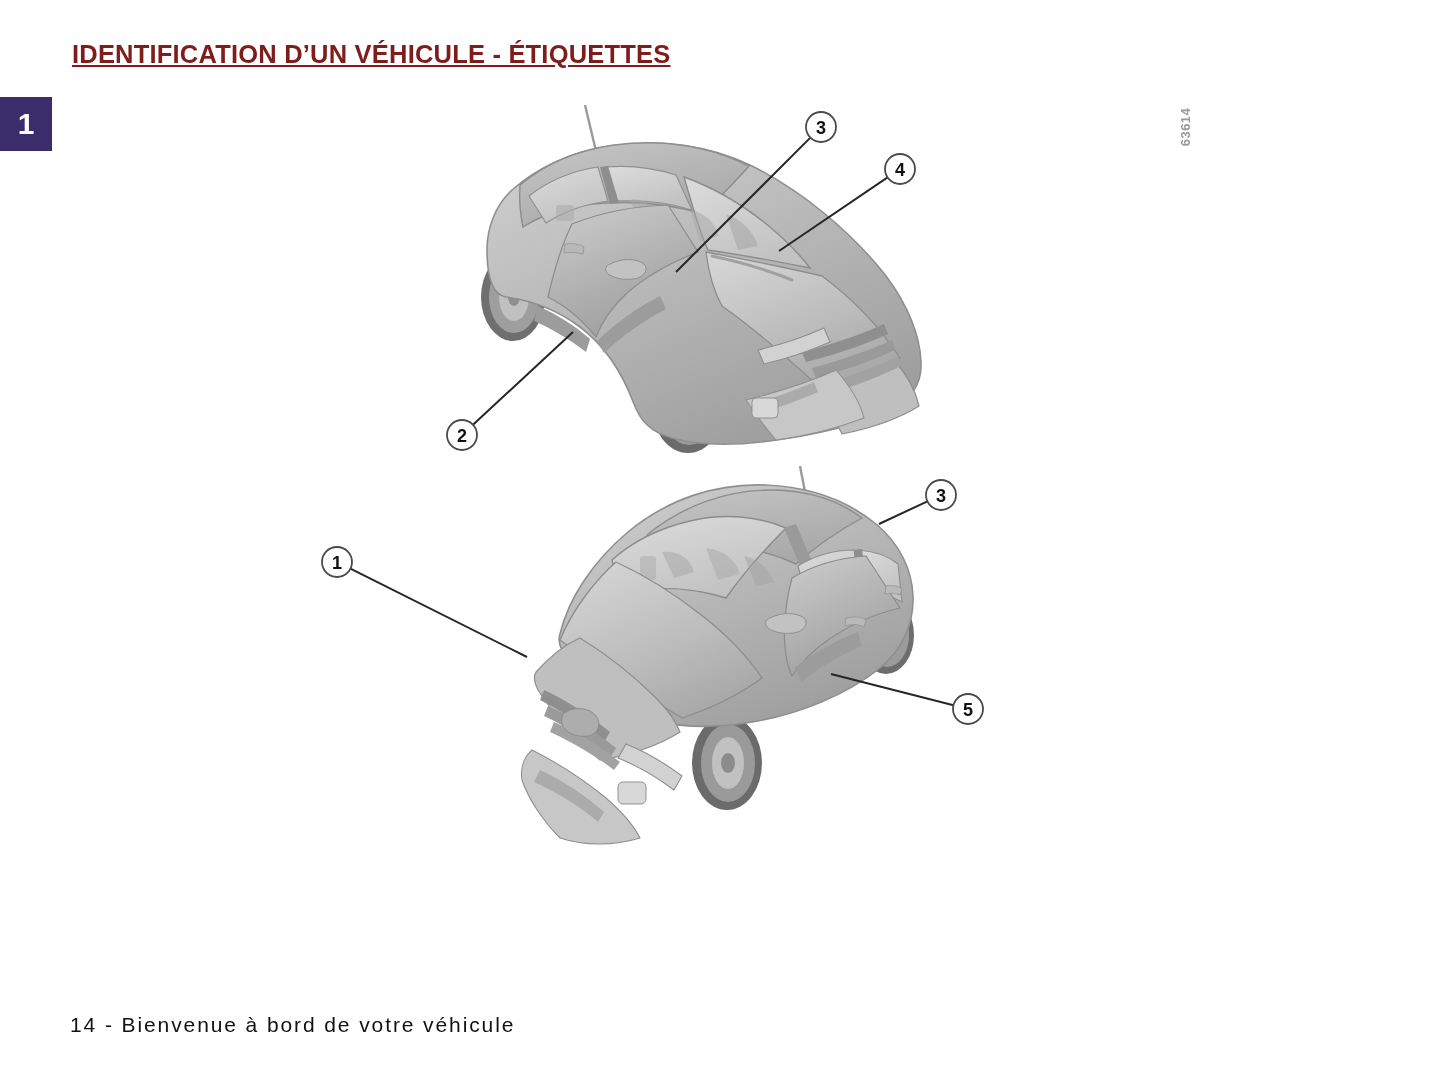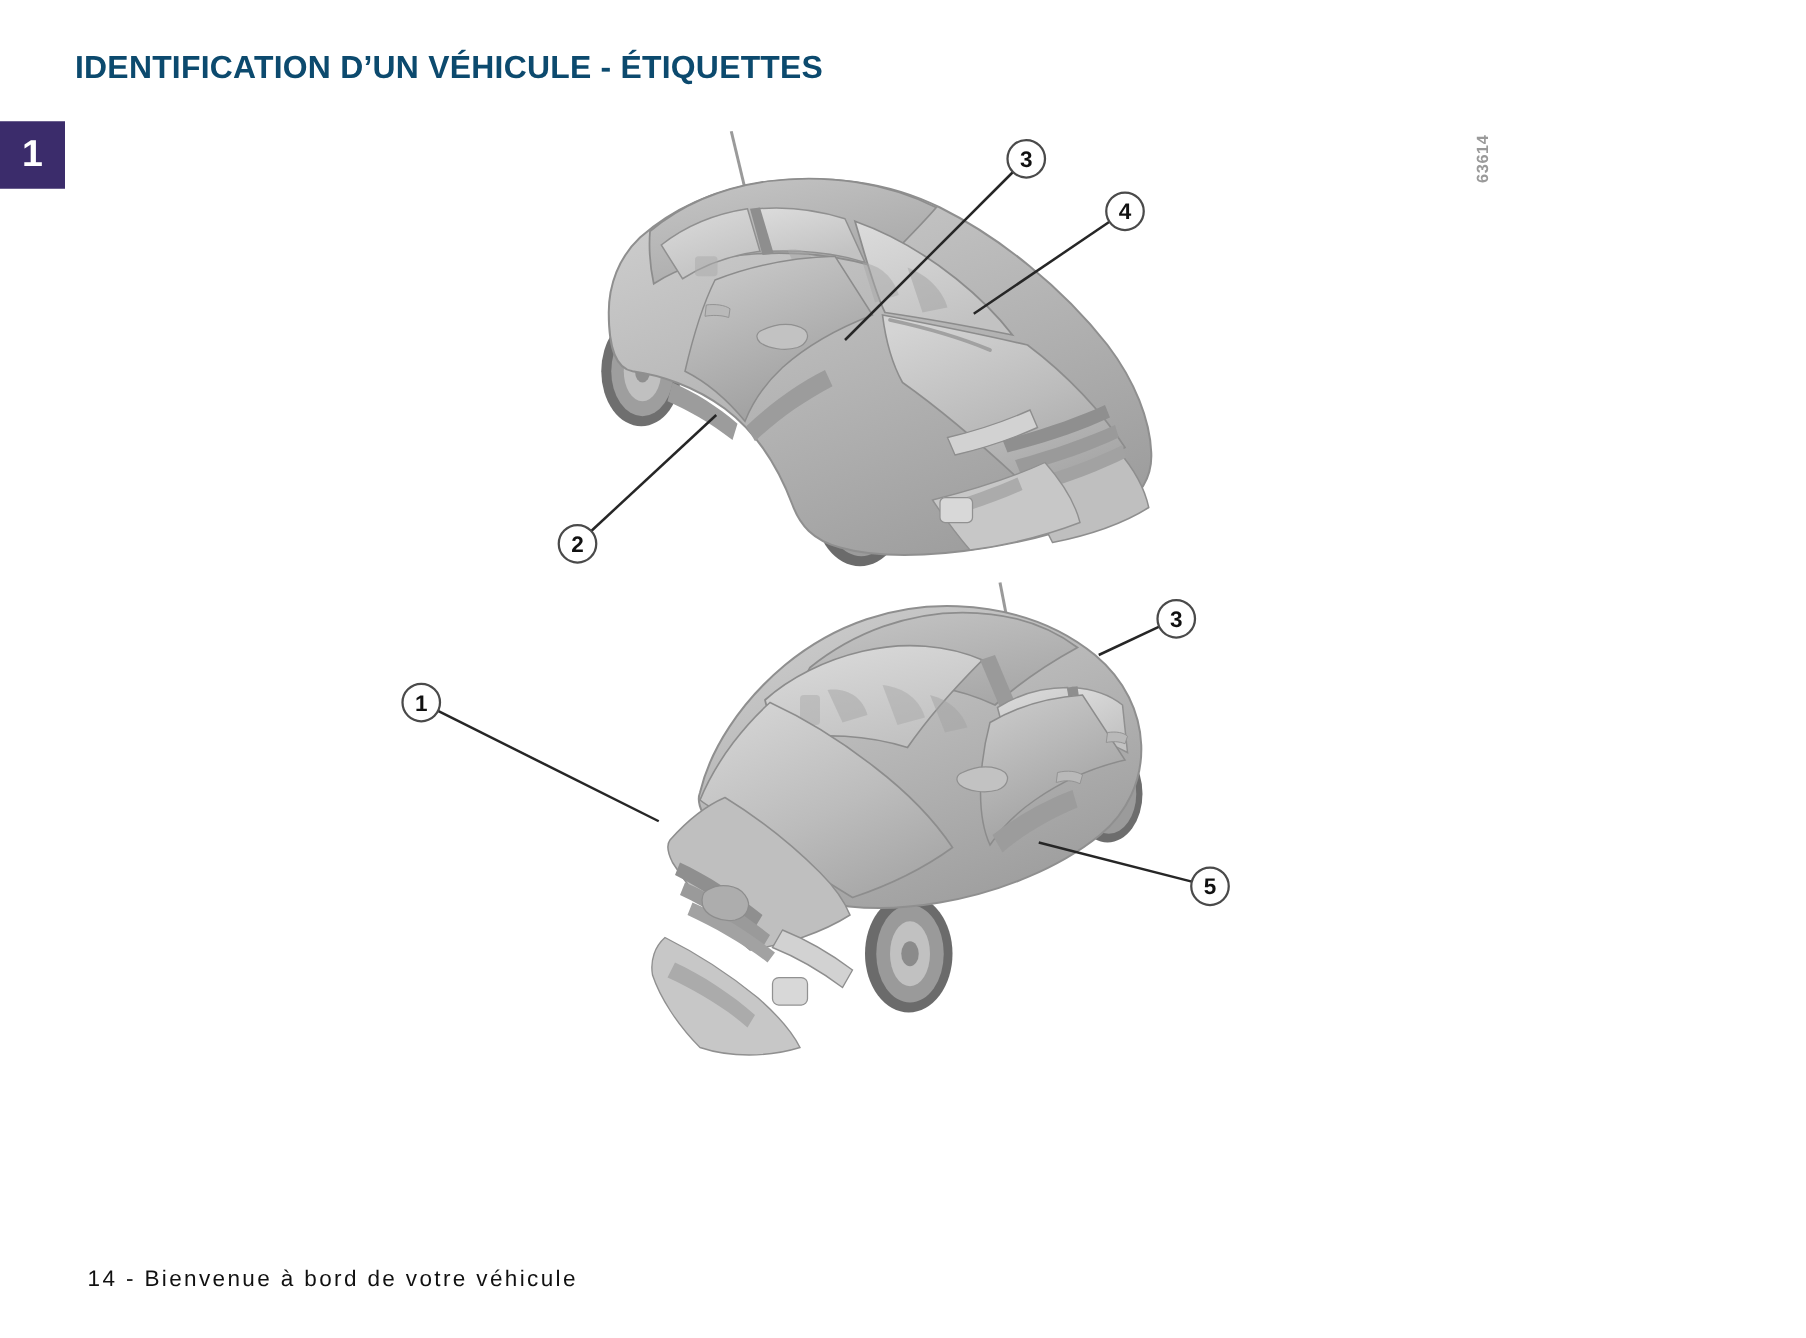--- a/index.html
+++ b/index.html
@@ -30,27 +30,28 @@
     justify-content: center;
     font-size: 30px;
     font-weight: 700;
     line-height: 1;
     letter-spacing: 0;
   }
 
   
   .page-title {
     position: absolute;
-    left: 60px;
+    left: 72px;
     top: 40px;
     font-size: 25.5px;
     font-weight: 700;
     letter-spacing: 0.2px;
     white-space: nowrap;
-    color: #0c4a6e;
+    color: #7f1d1d;
+    text-decoration: underline;
   }
 
   
   .fig-ref {
     position: absolute;
     left: 1215px;
     top: 96px;
     width: 22px;
     height: 62px;
     font-size: 13px;
@@ -79,21 +80,21 @@
     width: 1445px;
     height: 1070px;
     pointer-events: none;
   }
 
   
   .footer {
     position: absolute;
     left: 70px;
     top: 1013px;
-    font-size: 18px;
+    font-size: 21px;
     letter-spacing: 1.9px;
     color: #111111;
     white-space: nowrap;
   }
 </style>
 </head>
 <body>
 
 <div class="chapter-tab">
   <span>1</span>

